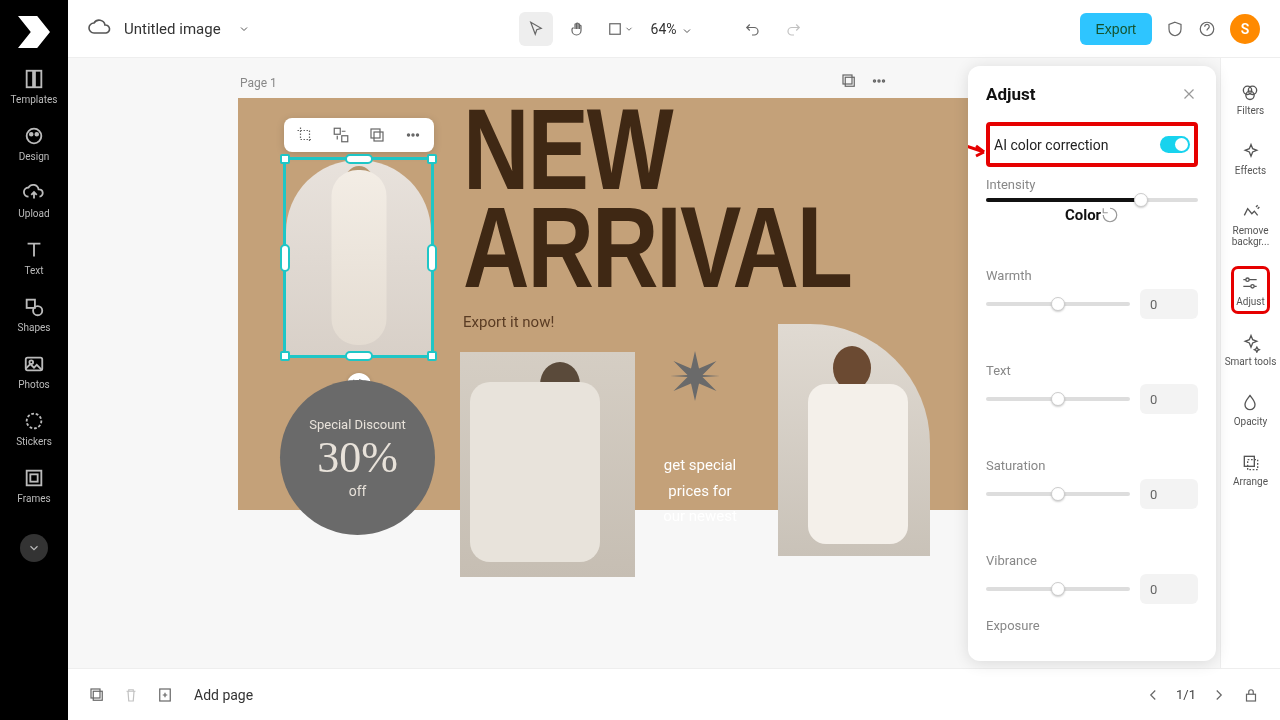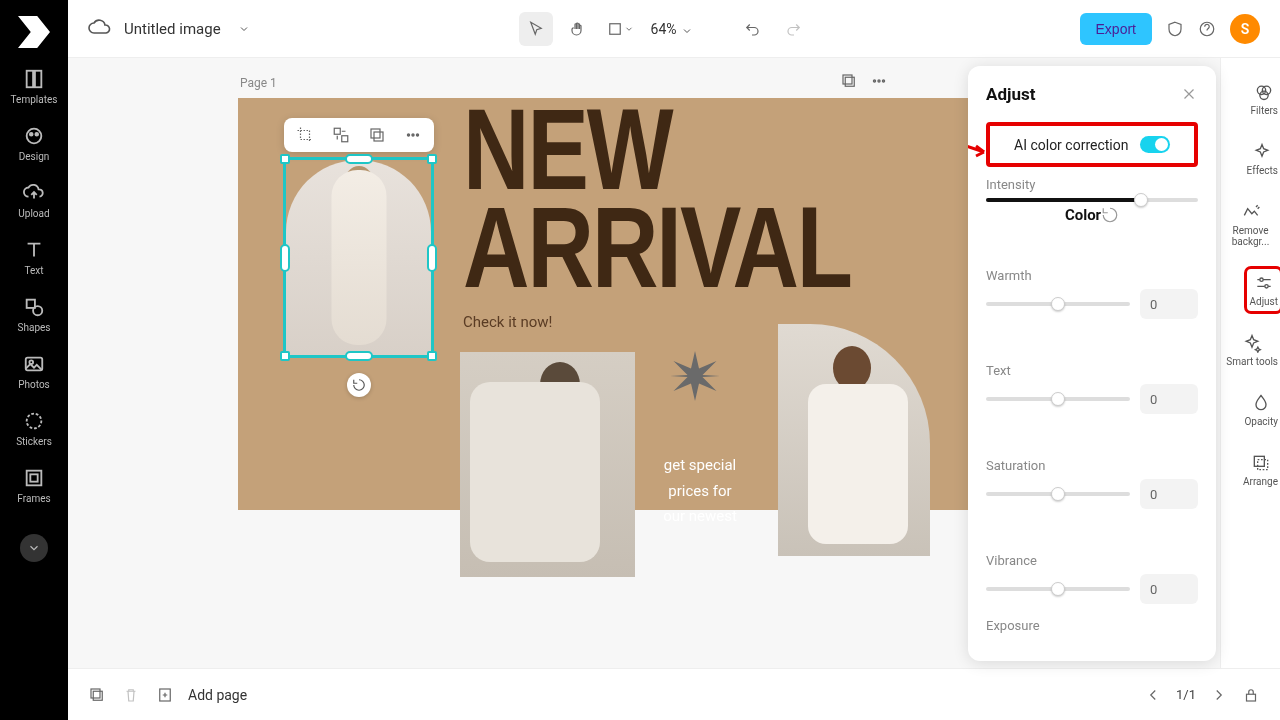--- a/index.html
+++ b/index.html
@@ -14,21 +14,21 @@
 .main { flex: 1; display: flex; flex-direction: column; }
 .topbar { height: 58px; display: flex; align-items: center; padding: 0 20px; gap: 12px; border-bottom: 1px solid #eee; }
 .cloud-icon { width: 24px; height: 24px; }
 .title-wrap { display: flex; align-items: center; gap: 17px; font-size: 15px; color: #333; }
 .spacer { flex: 1; }
 .toolbar-center { display: flex; align-items: center; gap: 8px; }
 .tc-btn { width: 34px; height: 34px; display: flex; align-items: center; justify-content: center; border-radius: 6px; }
 .tc-btn.active { background: #eee; }
 .zoom { font-size: 14px; color: #333; margin: 0 6px; display: flex; align-items: flex-end; gap: 4px;}
 .right-actions { display: flex; align-items: center; gap: 14px; }
-.export-btn { background: #2ec5ff; color: #4c1d95; border: none; padding: 8px 16px; border-radius: 6px; font-size: 14px; font-weight: 500; cursor: pointer; }
+.export-btn { background: #2ec5ff; color: #14532d; border: none; padding: 8px 16px; border-radius: 6px; font-size: 14px; font-weight: 500; cursor: pointer; }
 .avatar { width: 30px; height: 30px; border-radius: 50%; background: #ff8a00; color: #fff; display: flex; align-items: center; justify-content: center; font-weight: 600; font-size: 14px; }
 .workspace { flex: 1; display: flex; position: relative; }
 .canvas-area { flex: 1; background: #f7f7f7; position: relative; padding: 20px 76px; }
 .page-label { position: absolute; left: 172px; top: 18px; font-size: 12px; color: #888; }
 .page-icons { position: absolute; right: 332px; top: 14px; display: flex; gap: 12px; color: #888; }
 .canvas { position: absolute; left: 170px; top: 40px; width: 770px; height: 412px; background: #c4a179; }
 .headline { position: absolute; left: 225px; top: 22px; font-size: 92px; font-weight: 900; letter-spacing: -2px; color: #3f2814; line-height: 0.85; font-family: Arial Black, sans-serif; transform: scaleY(1.25); }
 .subhead { position: absolute; left: 225px; top: 215px; font-size: 15px; color: #5a3c24; }
 .sel-img { position: absolute; left: 48px; top: 62px; width: 145px; height: 195px; }
 .sel-shape { width: 100%; height: 100%; background: linear-gradient(#e8e2dc,#d8d0c8); border-radius: 72px 72px 0 0; position: relative; overflow: hidden;}
@@ -48,44 +48,44 @@
 .p2-body{position:absolute;left:10px;top:30px;width:130px;height:180px;background:#e8e3db;border-radius:20px}
 .p2-head{position:absolute;left:80px;top:10px;width:40px;height:45px;border-radius:50%;background:#5a4a3a}
 .burst { position: absolute; left: 432px; top: 253px; width: 50px; height: 50px; background: #6a6a6a; clip-path: polygon(50% 0,58% 35%,93% 20%,65% 48%,100% 50%,65% 52%,93% 80%,58% 65%,50% 100%,42% 65%,7% 80%,35% 52%,0 50%,35% 48%,7% 20%,42% 35%);}
 .promo { position: absolute; left: 418px; top: 355px; width: 88px; color: #fff; font-size: 15px; text-align: center; line-height: 1.7; }
 .photo3 { position: absolute; left: 540px; top: 226px; width: 152px; height: 232px; background: linear-gradient(#e0dad2,#c9c2b8); border-radius: 0 120px 0 0; overflow: hidden;}
 .p3-body{position:absolute;left:30px;top:60px;width:100px;height:160px;background:#f4f0ea;border-radius:18px}
 .p3-head{position:absolute;left:55px;top:22px;width:38px;height:44px;border-radius:50%;background:#6b4a32}
 .adjust-panel { position: absolute; right: 64px; top: 8px; width: 248px; height: 595px; background: #fff; border-radius: 12px; box-shadow: 0 2px 16px rgba(0,0,0,.12); padding: 18px; overflow: hidden;}
 .ap-head { display: flex; justify-content: space-between; align-items: center; margin-bottom: 18px; }
 .ap-title { font-size: 17px; font-weight: 700; color: #111; }
-.ai-row { display: flex; justify-content: space-between; align-items: center; padding: 10px 24px; border: 4px solid #e60000; border-radius: 4px; position: relative; margin-bottom: 10px;}
+.ai-row { display: flex; justify-content: space-between; align-items: center; padding: 10px 4px; border: 4px solid #e60000; border-radius: 4px; position: relative; margin-bottom: 10px;}
 .ai-label { font-size: 14px; color: #222; }
 .toggle { width: 30px; height: 17px; background: #18d3ee; border-radius: 10px; position: relative; }
 .toggle::after { content: ""; position: absolute; right: 2px; top: 2px; width: 13px; height: 13px; background: #fff; border-radius: 50%; }
 .arrow { position: absolute; left: -44px; top: 12px; width: 44px; height: 20px; }
 .arrow svg { width: 100%; height: 100%; }
 .slider-row { margin-top: 6px; }
 .slider-label { font-size: 13px; color: #888; margin-bottom: 6px; display:block;}
 .slider { position: relative; height: 4px; background: #ddd; border-radius: 2px; }
 .slider .fill { position: absolute; left: 0; top: 0; height: 100%; background: #111; border-radius: 2px; }
 .slider .thumb { position: absolute; top: 50%; transform: translate(-50%,-50%); width: 14px; height: 14px; background: #fff; border: 1px solid #ccc; border-radius: 50%; box-shadow: 0 1px 2px rgba(0,0,0,.2);}
 .section-head { display: flex; justify-content: center; align-items: center; margin: 4px 0 12px; }
 .section-title { font-size: 15px; font-weight: 700; color: #111; }
 .adj-row { margin-bottom: 14px; margin-top: 44px; }
 .adj-row .row2 { display: flex; align-items: center; gap: 10px; margin-top: 6px;}
 .adj-row .slider { flex: 1; }
 .adj-val { width: 58px; height: 30px; background: #f3f3f3; border-radius: 6px; display: flex; align-items: center; padding-left: 10px; font-size: 13px; color: #666; }
-.right-rail { width: 60px; background: #fff; border-left: 1px solid #eee; display: flex; flex-direction: column; align-items: flex-end; padding-top: 20px; gap: 18px; }
+.right-rail { width: 60px; background: #fff; border-left: 1px solid #eee; display: flex; flex-direction: column; align-items: center; padding-top: 20px; gap: 18px; }
 .rail-item { font-size: 10px; color: #555; display: flex; flex-direction: column; align-items: center; gap: 3px; cursor: pointer; padding: 4px 2px; text-align:center; line-height:1.1;}
 .rail-item.active { outline: 3px solid #e60000; border-radius: 4px; }
 .rail-item svg { width: 20px; height: 20px; }
 .bottombar { height: 52px; border-top: 1px solid #eee; display: flex; align-items: center; padding: 0 20px; gap: 16px; }
 .bottombar .bleft { display: flex; align-items: center; gap: 16px; }
-.add-page { display: flex; align-items: center; gap: 14px; font-size: 14px; color: #333; }
+.add-page { display: flex; align-items: center; gap: 20px; font-size: 14px; color: #333; }
 .bspacer { flex: 1; }
 .bright { display: flex; align-items: center; gap: 14px; font-size: 13px; color: #444; }
 .micon{width:18px;height:18px;stroke:#666;fill:none;stroke-width:1.6}
 </style>
 </head>
 <body>
 
 <div class="app">
   <div class="leftbar">
     <div class="logo"></div>
@@ -253,21 +253,21 @@
             <span>
                 <svg class="micon" viewBox="0 0 24 24">
                   <circle cx="6" cy="12" r="1.5" fill="#666"></circle>
                   <circle cx="12" cy="12" r="1.5" fill="#666"></circle>
                   <circle cx="18" cy="12" r="1.5" fill="#666"></circle>
                 </svg>
               </span>
           </div>
 
           <div class="headline">NEW ARRIVAL</div>
-          <div class="subhead">Check it now!</div>
+          <div class="subhead">Export it now!</div>
 
           <div class="sel-img">
             <div class="sel-shape">
                 <div class="sel-head"></div>
                 <div class="sel-person"></div>
               </div>
             <div class="sel-border"></div>
             <div class="handle tl"></div>
             <div class="handle tr"></div>
             <div class="handle bl"></div>
@@ -276,20 +276,25 @@
             <div class="handle bm"></div>
             <div class="handle ml"></div>
             <div class="handle mr"></div>
             <div class="rotate-h">
                 <svg width="14" height="14" viewBox="0 0 24 24" stroke="#555" fill="none" stroke-width="2">
                   <path d="M3 12a9 9 0 109-9M3 3v6h6"></path>
                 </svg>
               </div>
           </div>
 
+          <div class="discount">
+            <div class="d1">Special Discount</div>
+            <div class="d2">30%</div>
+            <div class="d3">off</div>
+          </div>
 
           <div class="photo2">
               <div class="p2-head"></div>
               <div class="p2-body"></div>
             </div>
           <div class="burst"></div>
           <div class="promo">get special prices for our newest</div>
           <div class="photo3">
               <div class="p3-head"></div>
               <div class="p3-body"></div>

